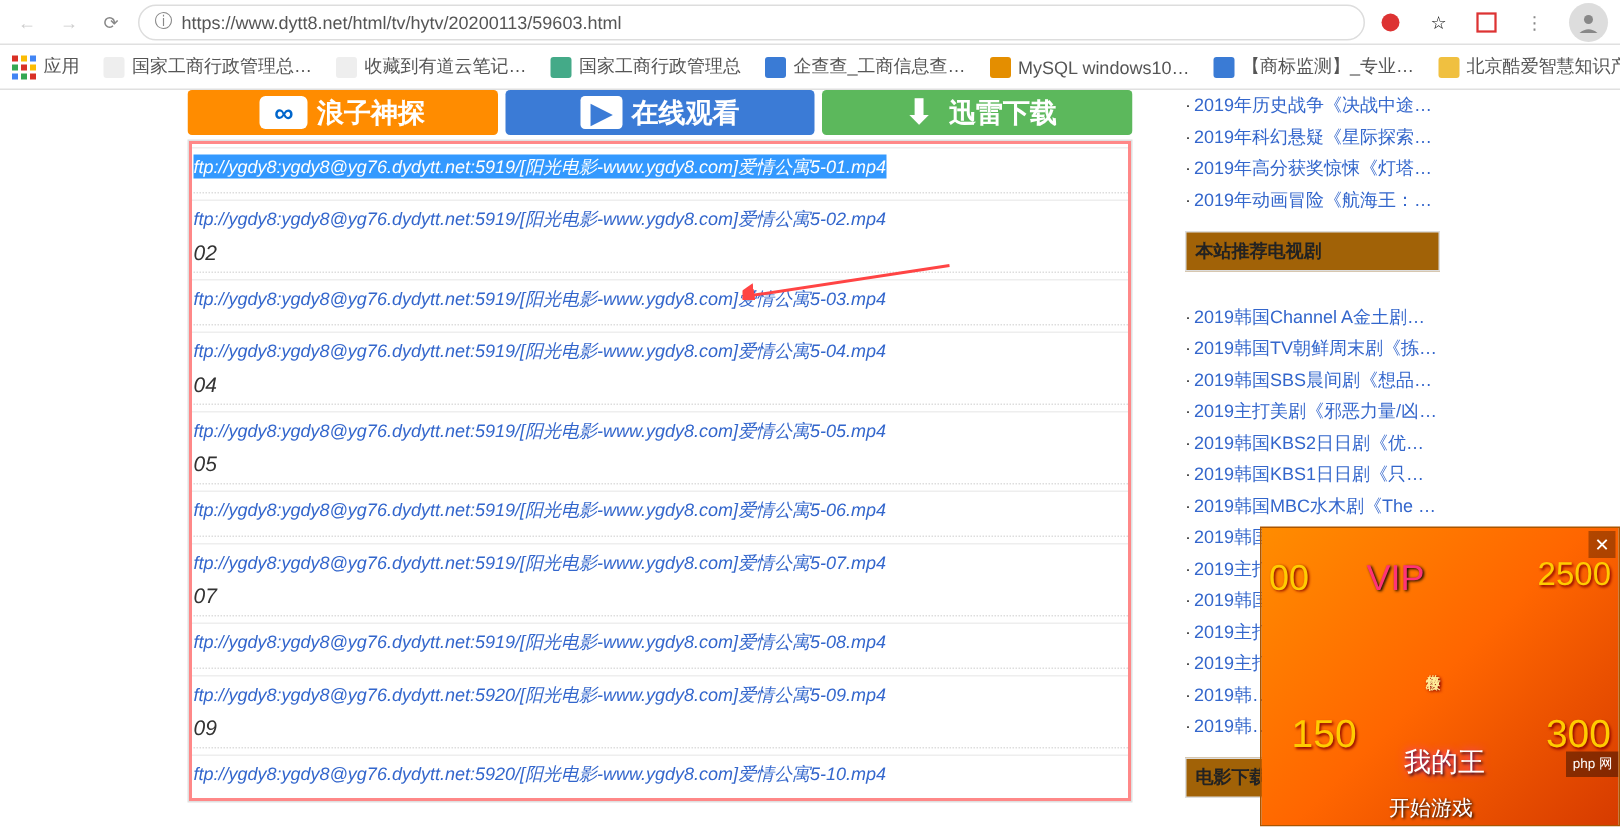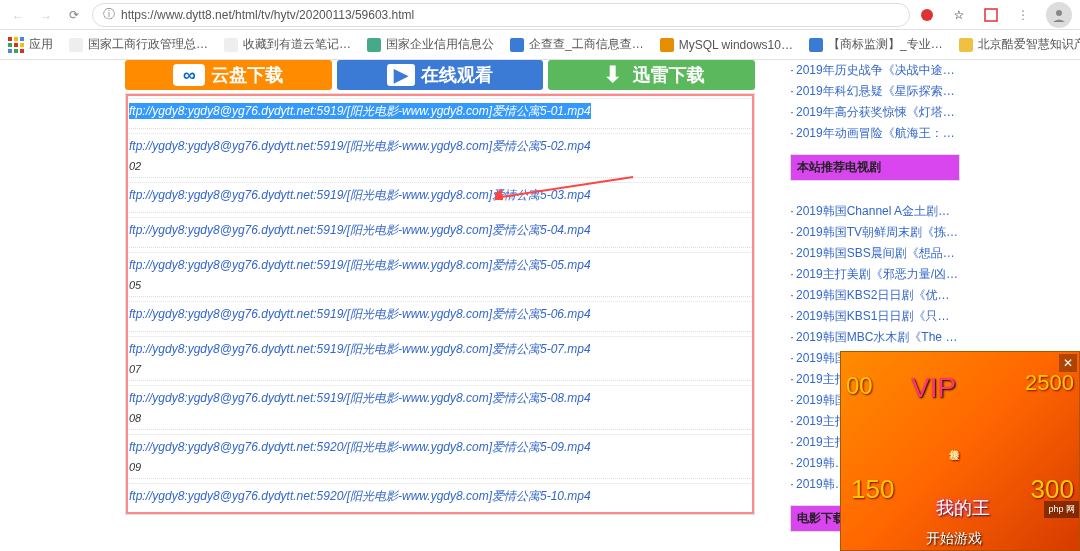--- a/index.html
+++ b/index.html
@@ -34,41 +34,41 @@
     
     .top-buttons { display: flex; gap: 5px; margin-bottom: 3px; height: 30px; overflow: hidden; }
     .top-btn { flex: 1; border-radius: 3px; display: flex; align-items: center; justify-content: center; color: #fff; font-size: 18px; font-weight: bold; gap: 6px; }
     .btn-orange { background: #ff8c00; }
     .btn-blue { background: #3b7bd6; }
     .btn-green { background: #5cb85c; }
     
     .links-table { border: 1px solid #e0e0e0; position: relative; }
     .links-table::before { content: ''; position: absolute; inset: 0; border: 2px solid #f88; pointer-events: none; }
     .link-row { border-bottom: 1px dotted #ddd; padding: 4px 0; font-style: italic; }
-    .link-num { color: #333; font-size: 11px; display: block; padding: 1px 0 1px 3px; }
+    .link-num { color: #333; font-size: 14px; display: block; padding: 1px 0 1px 3px; }
     .link-cell { padding: 4px 3px; border-top: 1px solid #eee; }
     .link-cell a { color: #3366cc; text-decoration: none; font-size: 12px; }
     .link-row.selected a { background: #3399ff; color: #fff; padding: 1px 0; }
     
     .red-arrow { position: absolute; top: 115px; left: 370px; z-index: 5; }
     .red-arrow svg { width: 140px; height: 25px; }
     
     .right-column { width: 170px; margin-left: 35px; }
     .side-list { margin-bottom: 10px; }
     .side-list a { display: block; color: #3366cc; font-size: 12px; padding: 2px 0; text-decoration: none; white-space: nowrap; overflow: hidden; text-overflow: ellipsis; }
     .side-list a::before { content: '·'; margin-right: 2px; color: #333; }
-    .side-header { border: 1px solid #ddd; background: #d946ef; padding: 4px 6px; font-size: 12px; font-weight: bold; color: #222; margin-bottom: 20px; }
+    .side-header { border: 1px solid #ddd; background: #a16207; padding: 4px 6px; font-size: 12px; font-weight: bold; color: #222; margin-bottom: 20px; }
     
     .floating-ad { position: absolute; right: 0; bottom: 0; width: 240px; height: 200px; background: linear-gradient(135deg, #ff8c00, #ff6600, #d63b00); border: 1px solid #aa5500; overflow: hidden; }
     .ad-close { position: absolute; top: 2px; right: 2px; width: 18px; height: 18px; background: rgba(0,0,0,.3); color: #fff; text-align: center; line-height: 18px; cursor: pointer; }
     .ad-txt { position: absolute; font-weight: normal; font-family: Arial; }
-    .ad-vip { top: 20px; left: 70px; color: #ff3377; font-size: 28px; text-shadow: 1px 1px 2px #000; }
+    .ad-vip { top: 20px; left: 70px; color: #ff3377; font-size: 24px; text-shadow: 1px 1px 2px #000; }
     .ad-00 { top: 20px; left: 5px; color: #ffcc00; font-size: 24px; text-shadow: 1px 1px 2px #800; }
     .ad-2500 { top: 18px; right: 5px; color: #ffcc00; font-size: 22px; text-shadow: 1px 1px 2px #800; }
-    .ad-150 { bottom: 45px; left: 10px; color: #ffcc00; font-size: 26px; text-shadow: 1px 1px 2px #800; }
+    .ad-150 { bottom: 45px; left: 20px; color: #ffcc00; font-size: 26px; text-shadow: 1px 1px 2px #800; }
     .ad-300 { bottom: 45px; right: 5px; color: #ffcc00; font-size: 26px; text-shadow: 1px 1px 2px #800; }
     .ad-side { top: 90px; left: 108px; color: #ffee99; font-size: 10px; writing-mode: vertical-rl; text-shadow: 1px 1px 2px #800; line-height: 1; }
     .ad-wdw { bottom: 30px; left: 95px; color: #fff; font-size: 18px; text-shadow: 0 0 6px #ff33aa, 1px 1px 2px #000; }
     .ad-cta { position: absolute; bottom: 2px; left: 85px; color: #fff; font-size: 14px; text-shadow: 1px 1px 2px #000; margin-top: 12px; }
     
     .php-fold { position: absolute; right: 0; bottom: 32px; background: rgba(0,0,0,.4); color: #fff; font-size: 9px; padding: 2px 4px; }
   </style>
 </head>
 <body>
 
@@ -120,21 +120,21 @@
   <div class="bookmark-item">
       <div class="bookmark-icon"></div>
       <span>国家工商行政管理总…</span>
     </div>
   <div class="bookmark-item">
       <div class="bookmark-icon"></div>
       <span>收藏到有道云笔记…</span>
     </div>
   <div class="bookmark-item">
       <div class="bookmark-icon" style="background:#4a8"></div>
-      <span>国家企业信用信息公</span>
+      <span>国家工商行政管理总</span>
     </div>
   <div class="bookmark-item">
       <div class="bookmark-icon" style="background:#3a7bd5"></div>
       <span>企查查_工商信息查…</span>
     </div>
   <div class="bookmark-item">
       <div class="bookmark-icon" style="background:#e48e00"></div>
       <span>MySQL windows10…</span>
     </div>
   <div class="bookmark-item">
@@ -147,21 +147,21 @@
     </div>
 </div>
 
 <div class="content-area">
   <div class="left-gap"></div>
 
   <div class="main-column">
     <div class="top-buttons">
       <div class="top-btn btn-orange">
           <span style="width:32px;height:22px;background:#fff;border-radius:4px;display:flex;align-items:center;justify-content:center;color:#0066cc;font-size:18px;">∞</span>
-          <span>云盘下载</span>
+          <span>浪子神探</span>
         </div>
       <div class="top-btn btn-blue">
           <span style="width:28px;height:22px;background:#fff;border-radius:3px;display:flex;align-items:center;justify-content:center;color:#3b7bd6;">▶</span>
           <span>在线观看</span>
         </div>
       <div class="top-btn btn-green">
           <span style="width:28px;height:22px;color:#fff;display:flex;align-items:center;justify-content:center;font-size:22px;">⬇</span>
           <span>迅雷下载</span>
         </div>
     </div>
@@ -183,35 +183,35 @@
         </div>
         <div class="link-row">
           <div class="link-cell"><a>ftp://ygdy8:ygdy8@yg76.dydytt.net:5919/[阳光电影-www.ygdy8.com]爱情公寓5-02.mp4</a></div>
           <span class="link-num">02</span>
         </div>
         <div class="link-row">
           <div class="link-cell"><a>ftp://ygdy8:ygdy8@yg76.dydytt.net:5919/[阳光电影-www.ygdy8.com]爱情公寓5-03.mp4</a></div>
         </div>
         <div class="link-row">
           <div class="link-cell"><a>ftp://ygdy8:ygdy8@yg76.dydytt.net:5919/[阳光电影-www.ygdy8.com]爱情公寓5-04.mp4</a></div>
+          <span class="link-num">04</span>
         </div>
         <div class="link-row">
           <div class="link-cell"><a>ftp://ygdy8:ygdy8@yg76.dydytt.net:5919/[阳光电影-www.ygdy8.com]爱情公寓5-05.mp4</a></div>
           <span class="link-num">05</span>
         </div>
         <div class="link-row">
           <div class="link-cell"><a>ftp://ygdy8:ygdy8@yg76.dydytt.net:5919/[阳光电影-www.ygdy8.com]爱情公寓5-06.mp4</a></div>
         </div>
         <div class="link-row">
           <div class="link-cell"><a>ftp://ygdy8:ygdy8@yg76.dydytt.net:5919/[阳光电影-www.ygdy8.com]爱情公寓5-07.mp4</a></div>
           <span class="link-num">07</span>
         </div>
         <div class="link-row">
           <div class="link-cell"><a>ftp://ygdy8:ygdy8@yg76.dydytt.net:5919/[阳光电影-www.ygdy8.com]爱情公寓5-08.mp4</a></div>
-          <span class="link-num">08</span>
         </div>
         <div class="link-row">
           <div class="link-cell"><a>ftp://ygdy8:ygdy8@yg76.dydytt.net:5920/[阳光电影-www.ygdy8.com]爱情公寓5-09.mp4</a></div>
           <span class="link-num">09</span>
         </div>
         <div class="link-row">
           <div class="link-cell"><a>ftp://ygdy8:ygdy8@yg76.dydytt.net:5920/[阳光电影-www.ygdy8.com]爱情公寓5-10.mp4</a></div>
         </div>
       </div>
   </div>

